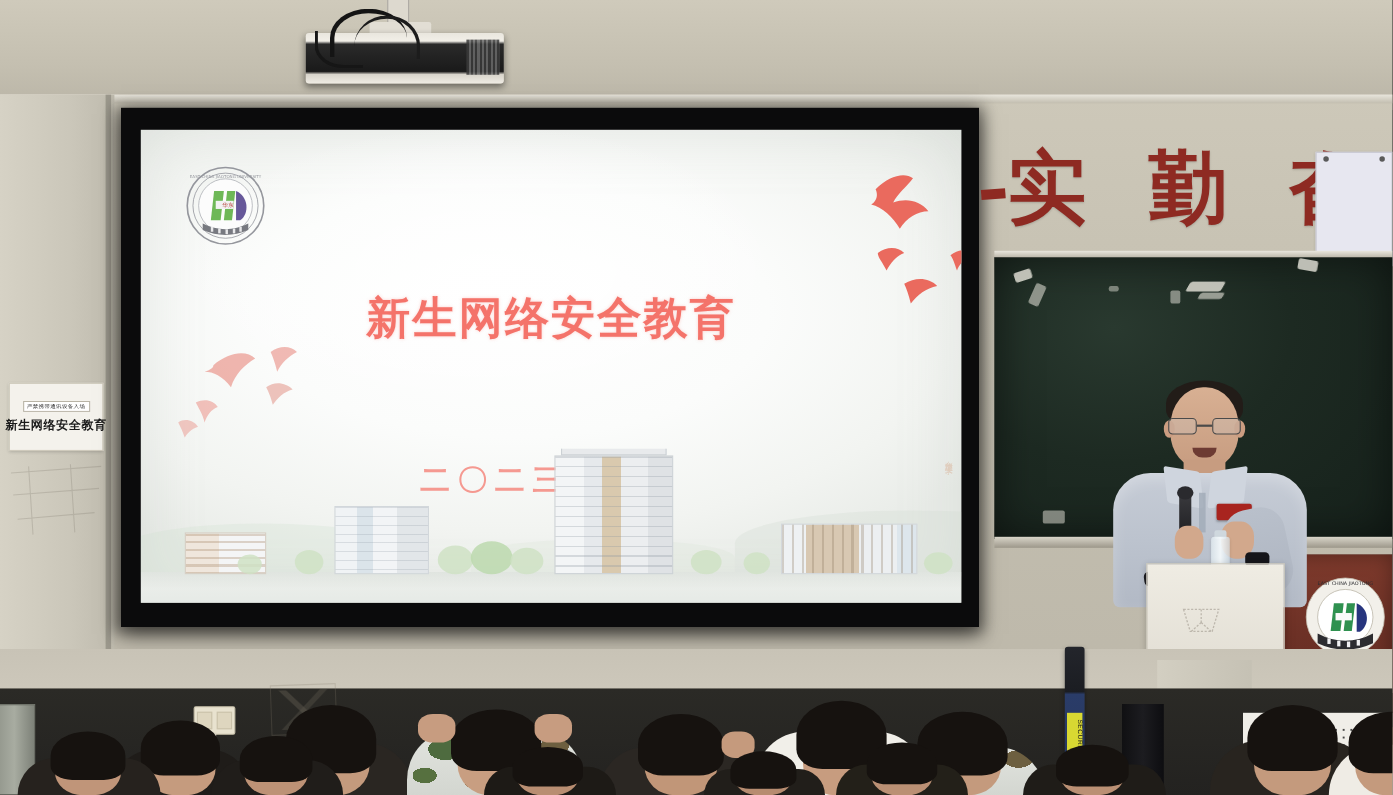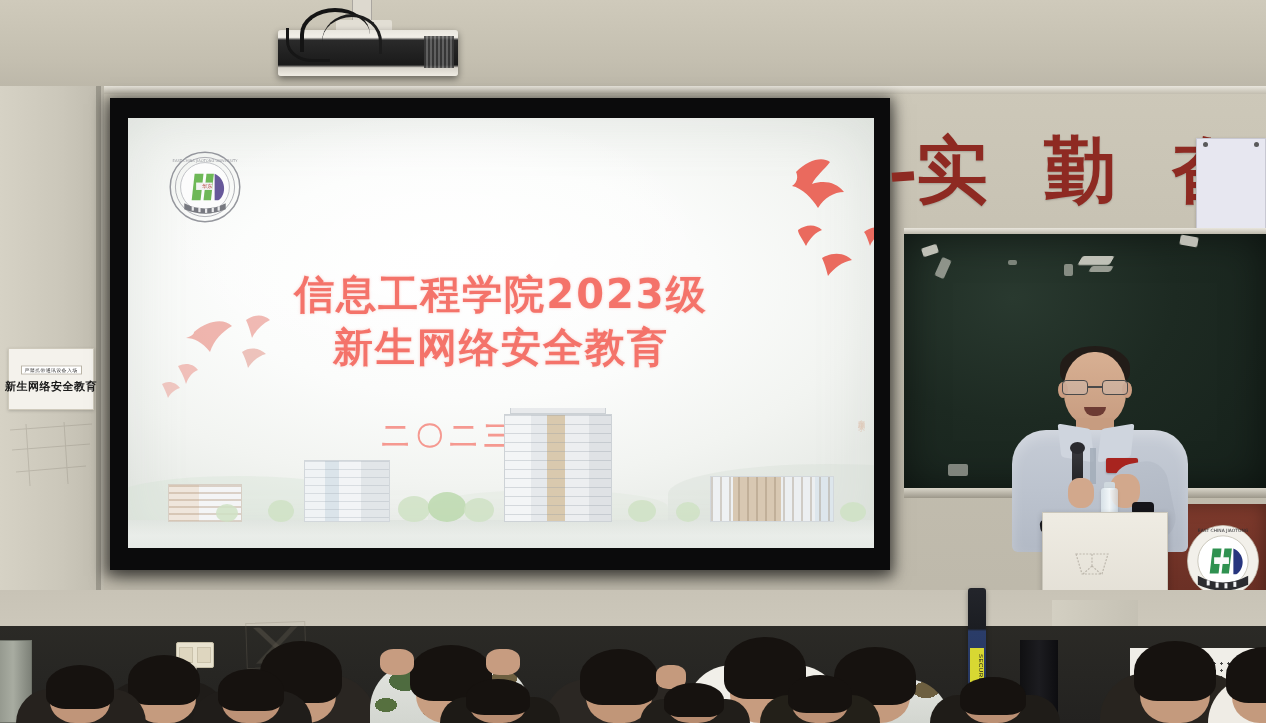--- a/index.html
+++ b/index.html
@@ -338,21 +338,20 @@
         <svg viewBox="0 0 140 90">
           <path d="M34 24 C48 12 64 10 72 18 C62 24 54 32 50 44 C42 34 34 30 26 30 C32 28 34 26 34 24 Z" fill="#e9897f" opacity=".85"></path>
           <path d="M86 12 C94 6 104 6 110 12 C102 16 96 22 92 30 C90 22 88 16 86 12 Z" fill="#e9897f" opacity=".8"></path>
           <path d="M82 44 C90 38 100 40 106 46 C98 48 92 54 88 60 C86 52 84 48 82 44 Z" fill="#e08a7d" opacity=".7"></path>
           <path d="M18 58 C26 54 34 56 38 62 C32 64 28 70 26 76 C24 68 20 62 18 58 Z" fill="#e9897f" opacity=".7"></path>
           <path d="M2 76 C8 72 16 74 20 80 C14 82 10 86 8 90 C6 84 4 80 2 76 Z" fill="#e9897f" opacity=".6"></path>
         </svg>
       </div>
 
       <div class="slide-title">
-        <span>信息工程学院2023级</span>
         <span class="l2">新生网络安全教育</span>
       </div>
       <div class="slide-date">二〇二三年九月</div>
 
       <div class="campus">
         <div class="hill h1"></div>
         <div class="hill h3"></div>
         <div class="hill h2"></div>
         <div class="ground"></div>
         <div class="plaza"></div>

